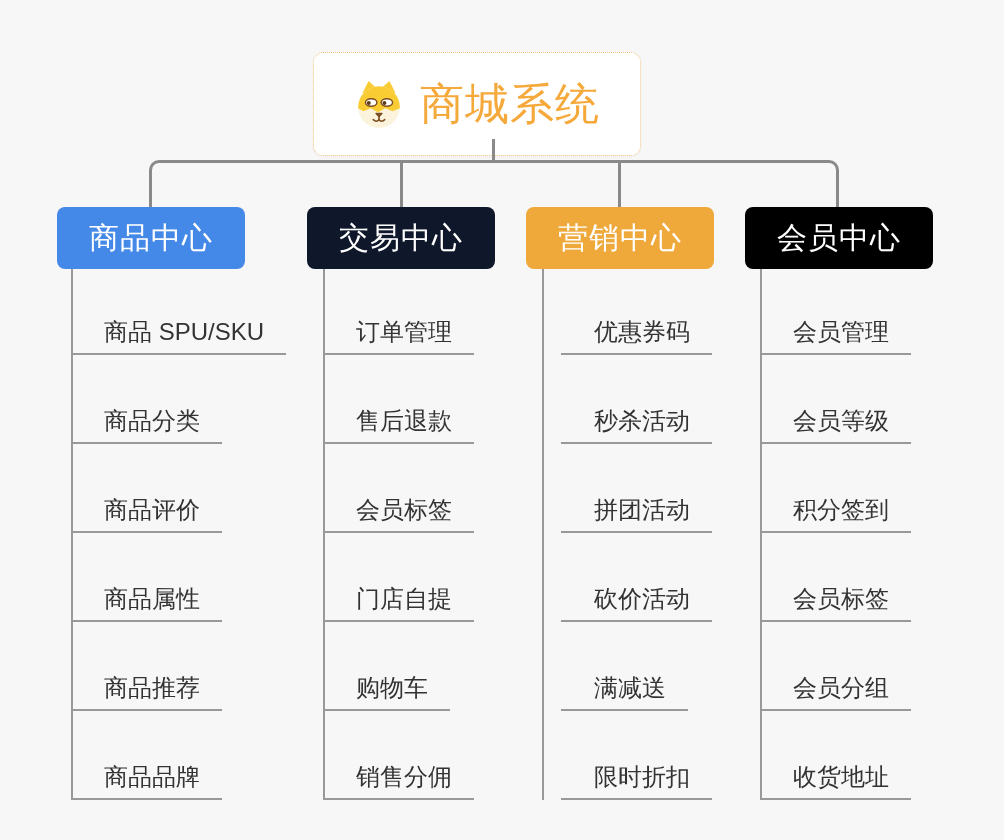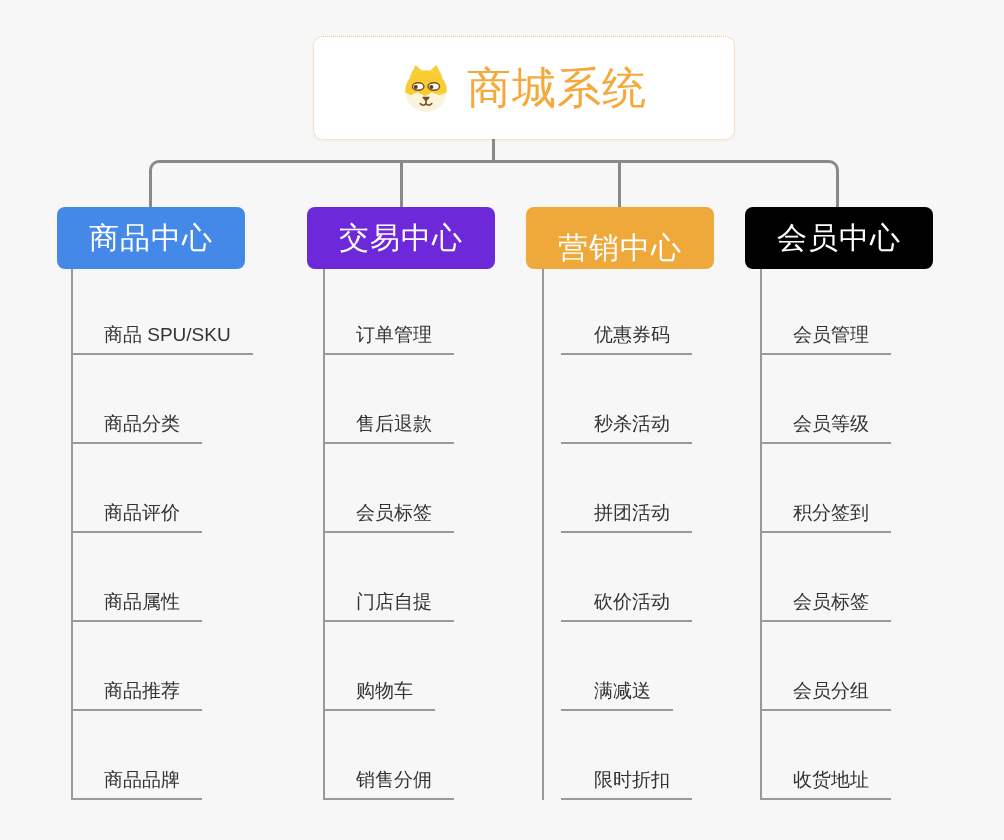--- a/index.html
+++ b/index.html
@@ -5,21 +5,21 @@
   :root{
     --accent:#F6A93B; --root-border:#F2C27E; --connector:#8A8A8A;
     --leaf-line:#999999; --leaf-text:#333333;
   }
   html,body{margin:0;padding:0;}
   body{font-family:"Liberation Sans","DejaVu Sans",sans-serif;background:#f7f7f7;}
   .canvas{position:relative;width:1004px;height:840px;background:#f7f7f7;overflow:hidden;}
 
   
   .root-node{
-    position:absolute;left:313px;top:36px;width:422px;height:104px;
+    position:absolute;left:313px;top:52px;width:328px;height:104px;
     background:#ffffff;border:1px dotted var(--root-border);border-radius:10px;
     display:flex;align-items:center;justify-content:center;gap:16px;
     box-shadow:0 1px 3px rgba(0,0,0,0.04);box-sizing:border-box;
   }
   .root-title{font-size:44px;color:var(--accent);letter-spacing:1px;}
 
   
   .stem{position:absolute;left:492px;top:139px;width:3px;height:24px;background:var(--connector);}
   .bracket{
     position:absolute;left:149px;top:160px;width:690px;height:47px;box-sizing:border-box;
@@ -27,33 +27,33 @@
   }
   .stub{position:absolute;top:162px;width:3px;height:45px;background:var(--connector);}
   .stub.m1{left:400px;} .stub.m2{left:618px;}
 
   
   .branch-box{
     position:absolute;top:207px;width:188px;height:62px;border-radius:8px;
     display:flex;align-items:center;justify-content:center;
     color:#ffffff;font-size:30px;letter-spacing:1px;cursor:default;
   }
-  .b0{left:57px;} .b1{left:307px;} .b2{left:526px;align-items:flex-end;} .b3{left:745px;}
+  .b0{left:57px;} .b1{left:307px;} .b2{left:526px;} .b3{left:745px;}
 
   
   .spine{position:absolute;top:269px;width:2px;height:531px;background:var(--leaf-line);}
   .s0{left:71px;} .s1{left:323px;} .s2{left:542px;} .s3{left:760px;}
 
   
   .col{position:absolute;top:266px;display:flex;flex-direction:column;align-items:flex-start;}
   .c0{left:71px;} .c1{left:323px;} .c2{left:542px;padding-left:19px;} .c3{left:760px;}
   .leaf{
     box-sizing:border-box;height:89px;display:flex;align-items:flex-end;
     padding:0 22px 5px 33px;border-bottom:2px solid var(--leaf-line);
-    font-size:19px;color:var(--leaf-text);white-space:nowrap;
+    font-size:24px;color:var(--leaf-text);white-space:nowrap;
   }
 </style>
 </head>
 <body>
 
 <div class="canvas">
 
   <div class="root-node">
     <span style="display:flex;">
       <svg width="50" height="50" viewBox="0 0 48 48">
@@ -74,21 +74,21 @@
   </div>
 
   <div class="stem"></div>
   <div class="bracket"></div>
   <div class="stub m1"></div>
   <div class="stub m2"></div>
 
   <div class="branch-box b0" style="background: rgb(69, 137, 232);">
     <span>商品中心</span>
   </div>
-  <div class="branch-box b1" style="background: #6d28d9;">
+  <div class="branch-box b1" style="background: #0f172a;">
     <span>交易中心</span>
   </div>
   <div class="branch-box b2" style="background: rgb(239, 168, 58);">
     <span>营销中心</span>
   </div>
   <div class="branch-box b3" style="background: #000000;">
     <span>会员中心</span>
   </div>
 
   <div class="spine s0"></div>

